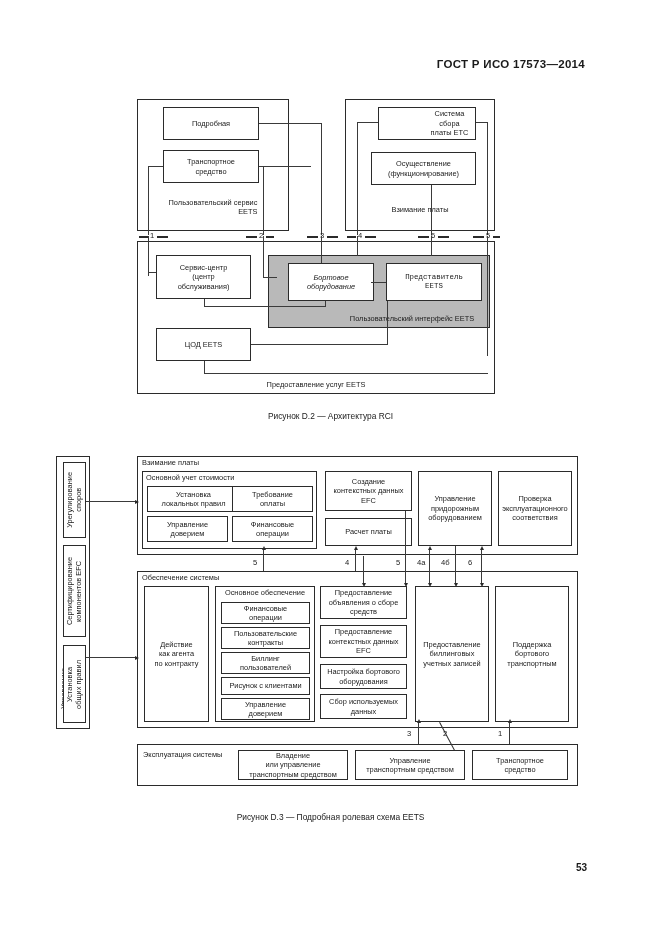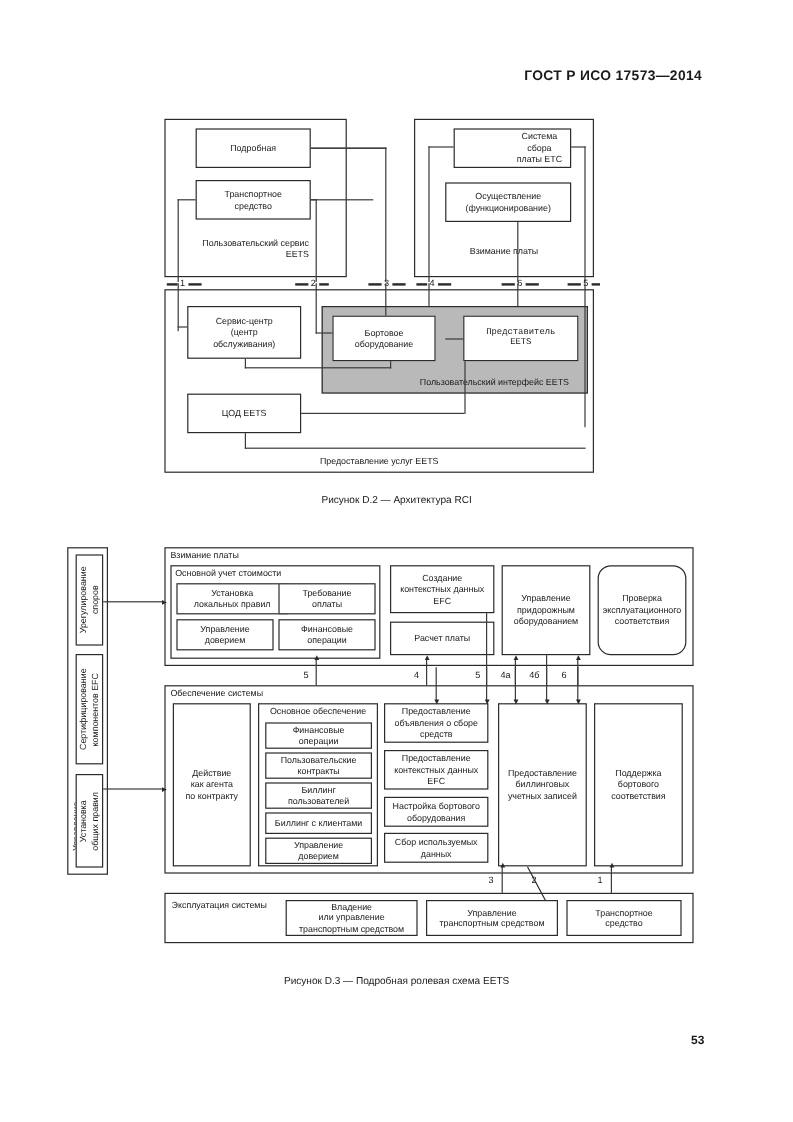--- a/index.html
+++ b/index.html
@@ -188,21 +188,21 @@
 
     <div class="frame" style="left:137px;top:241px;width:358px;height:153px;"></div>
     <div class="frame-label center" style="left:316px;top:381px;">Предоставление услуг EETS</div>
 
     <div class="gray" style="left:268px;top:255px;width:222px;height:73px;"></div>
     <div class="frame-label center" style="left:380px;top:315px;margin-left:32px;">Пользовательский интерфейс EETS</div>
 
     <div class="box" style="left:156px;top:255px;width:95px;height:44px;white-space:pre-line;">Сервис-центр
 (центр
 обслуживания)</div>
-    <div class="box" style="left:277px;top:263px;width:86px;height:38px;white-space:pre-line;">Бортовое
+    <div class="box" style="left:288px;top:263px;width:86px;height:38px;white-space:pre-line;font-style:italic;">Бортовое
 оборудование</div>
     <div class="box" style="left:386px;top:263px;width:96px;height:38px;white-space:pre-line;font-family:Liberation Mono, monospace;">Представитель
 EETS</div>
     <div class="box" style="left:156px;top:328px;width:95px;height:33px;">ЦОД EETS</div>
 
     <div class="ln lnh" style="left:148px;top:272px;width:8px;"></div>
     <div class="ln lnh" style="left:204px;top:306px;width:122px;"></div>
     <div class="ln lnv" style="left:204px;top:299px;height:8px;"></div>
     <div class="ln lnv" style="left:325px;top:301px;height:6px;"></div>
 
@@ -261,21 +261,21 @@
     <div class="box" style="left:232px;top:516px;width:81px;height:26px;white-space:pre-line;">Финансовые
 операции</div>
 
     <div class="box" style="left:325px;top:471px;width:87px;height:40px;white-space:pre-line;">Создание
 контекстных данных
 EFC</div>
     <div class="box" style="left:325px;top:518px;width:87px;height:28px;">Расчет платы</div>
     <div class="box" style="left:418px;top:471px;width:74px;height:75px;white-space:pre-line;">Управление
 придорожным
 оборудованием</div>
-    <div class="box" style="left:498px;top:471px;width:74px;height:75px;white-space:pre-line;border-radius:11px;">Проверка
+    <div class="box" style="left:498px;top:471px;width:74px;height:75px;white-space:pre-line;">Проверка
 эксплуатационного
 соответствия</div>
 
     <div>
       <div class="ln lnv arrow-up" style="left:263px;top:549px;height:22px;"></div>
       <div class="tick" style="left:253px;top:559px;">5</div>
 
       <div class="ln lnv arrow-up" style="left:355px;top:549px;height:22px;"></div>
       <div class="tick" style="left:345px;top:559px;">4</div>
 
@@ -301,41 +301,41 @@
 
     <div class="frame" style="left:215px;top:586px;width:100px;height:136px;"></div>
     <div class="frame-label center" style="left:265px;top:589px;">Основное обеспечение</div>
 
     <div class="box" style="left:221px;top:602px;width:89px;height:22px;white-space:pre-line;">Финансовые
 операции</div>
     <div class="box" style="left:221px;top:627px;width:89px;height:22px;white-space:pre-line;">Пользовательские
 контракты</div>
     <div class="box" style="left:221px;top:652px;width:89px;height:22px;white-space:pre-line;">Биллинг
 пользователей</div>
-    <div class="box" style="left:221px;top:677px;width:89px;height:18px;">Биллинг с клиентами</div>
+    <div class="box" style="left:221px;top:677px;width:89px;height:18px;">Рисунок с клиентами</div>
     <div class="box" style="left:221px;top:698px;width:89px;height:22px;white-space:pre-line;">Управление
 доверием</div>
 
     <div class="box" style="left:320px;top:586px;width:87px;height:33px;white-space:pre-line;">Предоставление
 объявления о сборе
 средств</div>
     <div class="box" style="left:320px;top:625px;width:87px;height:33px;white-space:pre-line;">Предоставление
 контекстных данных
 EFC</div>
     <div class="box" style="left:320px;top:664px;width:87px;height:25px;white-space:pre-line;">Настройка бортового
 оборудования</div>
     <div class="box" style="left:320px;top:694px;width:87px;height:25px;white-space:pre-line;">Сбор используемых
 данных</div>
 
     <div class="box" style="left:415px;top:586px;width:74px;height:136px;white-space:pre-line;">Предоставление
 биллинговых
 учетных записей</div>
     <div class="box" style="left:495px;top:586px;width:74px;height:136px;white-space:pre-line;">Поддержка
 бортового
-соответствия</div>
+транспортным</div>
 
     <div class="ln lnv arrow-down" style="left:363px;top:556px;height:28px;"></div>
     <div class="ln lnv arrow-down" style="left:405px;top:556px;height:28px;"></div>
     <div class="ln lnv arrow-down" style="left:455px;top:556px;height:28px;"></div>
     <div class="ln lnv arrow-down" style="left:481px;top:556px;height:28px;"></div>
     <div class="ln lnv arrow-down" style="left:429px;top:556px;height:28px;"></div>
 
     <div>
       <div class="ln lnv arrow-up" style="left:418px;top:722px;height:22px;"></div>
       <div class="tick" style="left:407px;top:730px;">3</div>

